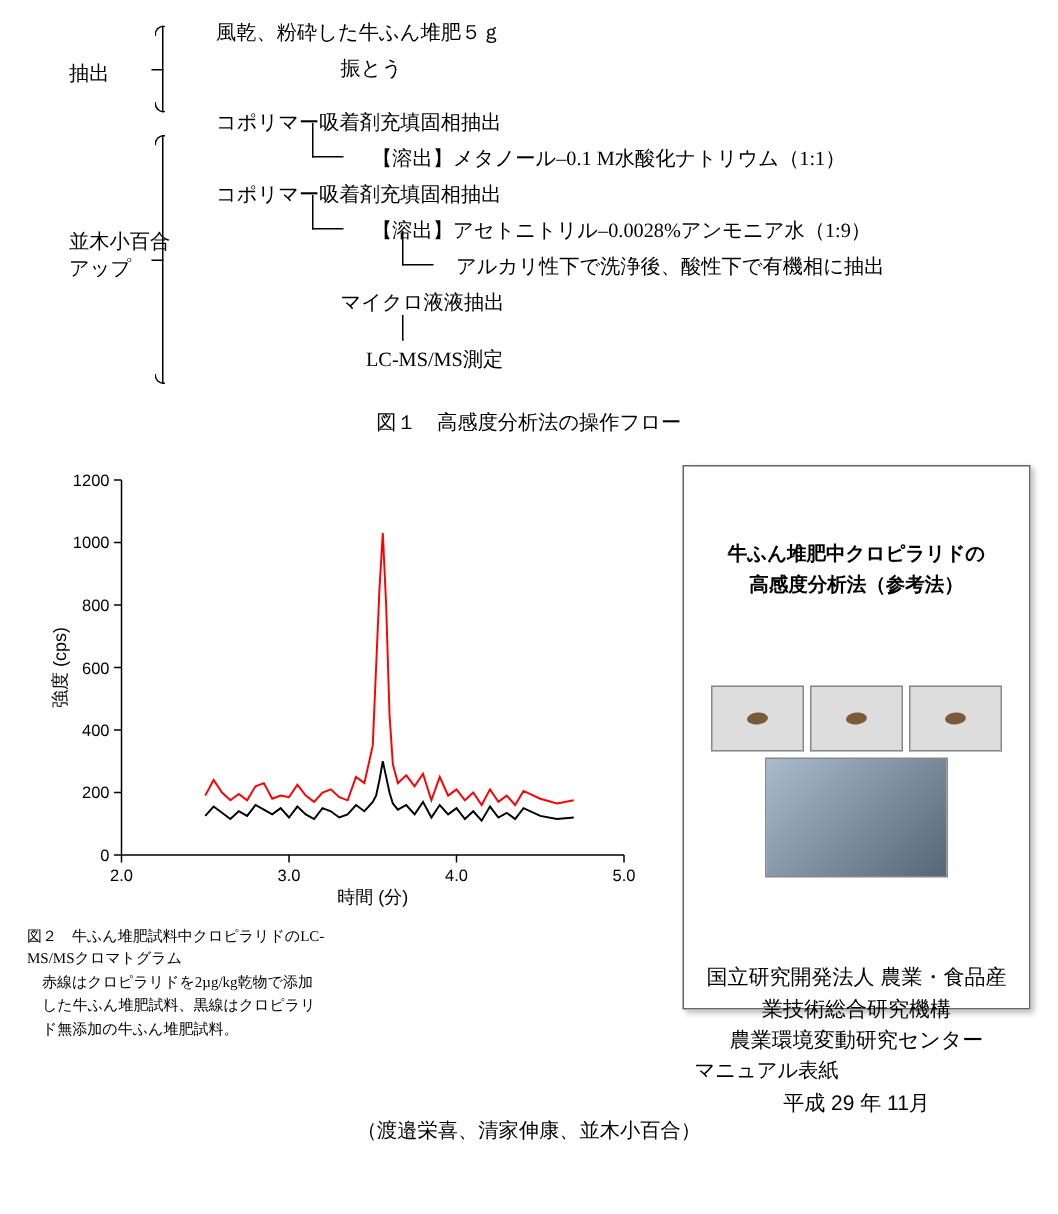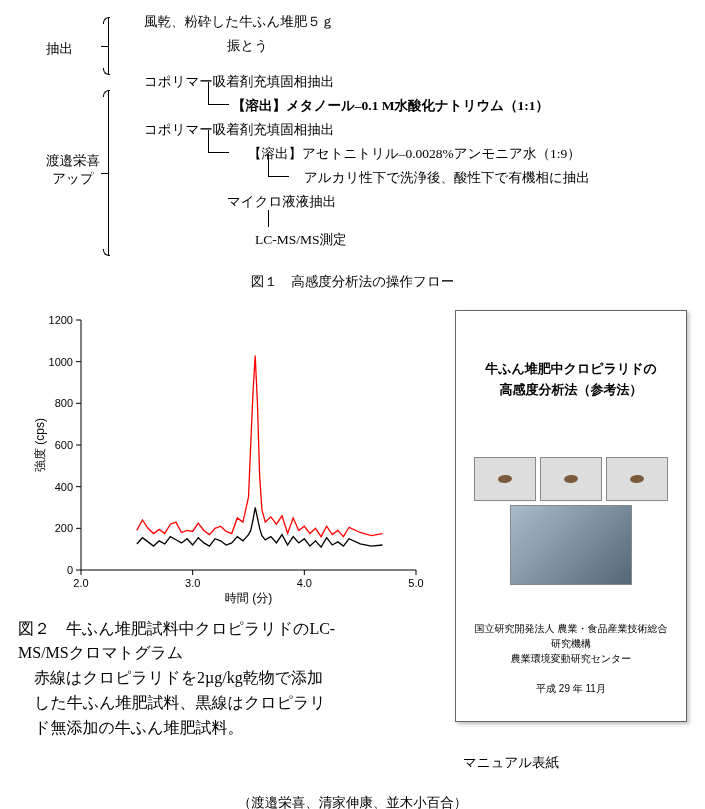--- a/index.html
+++ b/index.html
@@ -14,21 +14,21 @@
     line-height: 1.5;
   }
   .flow {
     position: relative;
     padding-left: 110px;
     margin-bottom: 18px;
   }
   .bracket-label {
     position: absolute;
     left: 28px;
-    text-align: center;
+    text-align: left;
     line-height: 1.3;
   }
   .brace {
     position: absolute;
     width: 1px;
     border-left: 1px solid #000;
   }
   .brace::before, .brace::after {
     content: "";
     position: absolute;
@@ -75,95 +75,95 @@
     gap: 12px;
   }
   .fig2 { flex: 0 0 425px; }
   .fig3 { flex: 1; }
   .doc-cover {
     border: 1px solid #666;
     padding: 22px 14px 10px 14px;
     text-align: center;
     font-family: "MS Gothic", sans-serif;
     box-shadow: 2px 2px 4px #bbb;
-    height: 412px;
+    height: 363px;
     box-sizing: border-box;
   }
   .doc-title { font-weight: bold; font-size: 13px; line-height: 1.6; margin-top: 26px; }
   .doc-sub { font-size: 9px; margin-top: 56px; display: flex; flex-direction: column; align-items: center; }
-  .doc-footer { font-size: 10px; margin-top: 36px; line-height: 1.5; }
+  .doc-footer { font-size: 14px; margin-top: 56px; line-height: 1.5; }
   .photos { display:flex; gap:4px; justify-content:center; }
   .photo { width:60px; height:42px; background:#ddd; border:1px solid #888; display:flex; align-items:center; justify-content:center; }
   .photo2 { width:120px; height:78px; background:linear-gradient(135deg,#aabbcc,#556677); border:1px solid #888; margin-top:4px; }
   .chart {
     width: 400px;
     height: 300px;
     margin-left: 8px;
   }
   .axis { stroke: #000; stroke-width: 1; }
   .tickline { stroke: #000; stroke-width: 1; }
   .ticktext { font-size: 11px; font-family: sans-serif; }
   .axistitle { font-size: 12px; font-family: sans-serif; }
   .series-red { stroke: #ff0000; stroke-width: 1.3; fill: none; }
   .series-black { stroke: #000; stroke-width: 1.3; fill: none; }
-  .fig2-caption { font-size: 16px; line-height: 1.55; }
+  .fig2-caption { font-size: 10px; line-height: 1.55; }
   .fig3-caption { margin-top:10px; padding-left:8px; }
   .authors { text-align: center; margin-top: 20px; }
   .leaf { width: 14px; height: 8px; background:#7a5a3a; border-radius: 50% 50% 50% 50%; transform: rotate(-5deg); }
 </style>
 </head>
 <body>
 
 <div class="flow">
 
   <div class="bracket-label" style="top:28px;">抽出</div>
   <div class="brace" style="left:90px; top:5px; height:58px;">
       <div class="brace-mid"></div>
     </div>
 
-  <div class="bracket-label" style="top:140px; white-space:pre;">渡邉栄喜
+  <div class="bracket-label" style="top:140px; white-space:pre;">並木小百合
 アップ</div>
   <div class="brace" style="left:90px; top:78px; height:166px;">
       <div class="brace-mid"></div>
     </div>
 
   <div class="row">
       <span class="node indent0">風乾、粉砕した牛ふん堆肥５ｇ</span>
     </div>
   <div class="row">
       <span class="node indent1">振とう</span>
     </div>
   <div class="row" style="height:12px;"></div>
 
   <div class="row">
       <span class="node indent0">コポリマー吸着剤充填固相抽出</span>
     </div>
   <div class="row">
     <div class="connector" style="left:80px; top:-14px; height:22px; width:20px;"></div>
-    <span class="node" style="left:88px;font-weight:bold;">【溶出】メタノール–0.1 M水酸化ナトリウム（1:1）</span>
+    <span class="node" style="left:104px;">【溶出】メタノール–0.1 M水酸化ナトリウム（1:1）</span>
   </div>
   <div class="row">
       <span class="node indent0">コポリマー吸着剤充填固相抽出</span>
     </div>
   <div class="row">
     <div class="connector" style="left:80px; top:-14px; height:22px; width:20px;"></div>
     <span class="node" style="left:104px;">【溶出】アセトニトリル–0.0028%アンモニア水（1:9）</span>
   </div>
   <div class="row">
     <div class="connector" style="left:140px; top:-14px; height:22px; width:20px;"></div>
     <span class="node indent3">アルカリ性下で洗浄後、酸性下で有機相に抽出</span>
   </div>
   <div class="row">
       <span class="node indent1">マイクロ液液抽出</span>
     </div>
   <div class="row" style="height:14px;">
     <div class="connector" style="left:140px; top:-6px; height:16px; width:0;"></div>
   </div>
    <div class="row">
-      <span class="node" style="left:111px;">LC-MS/MS測定</span>
+      <span class="node" style="left:100px;">LC-MS/MS測定</span>
     </div>
 </div>
 
 <div class="fig-caption">図１　高感度分析法の操作フロー</div>
 
 <div class="fig-row">
 
   <div class="fig2">
     <svg class="chart" viewBox="0 0 400 300">
       <g id="chart-g">

